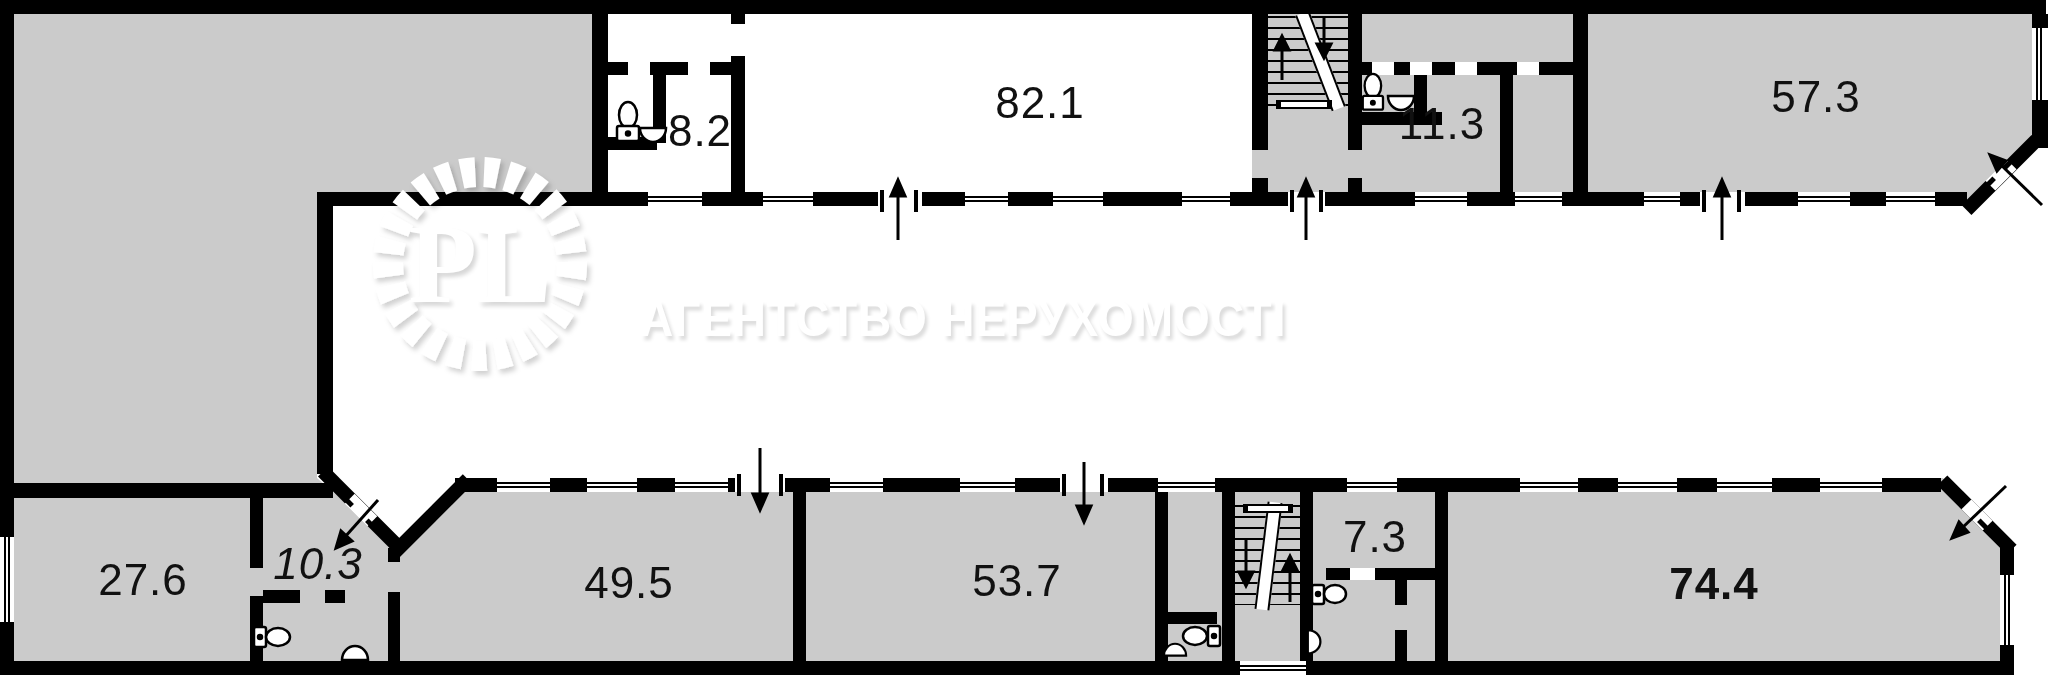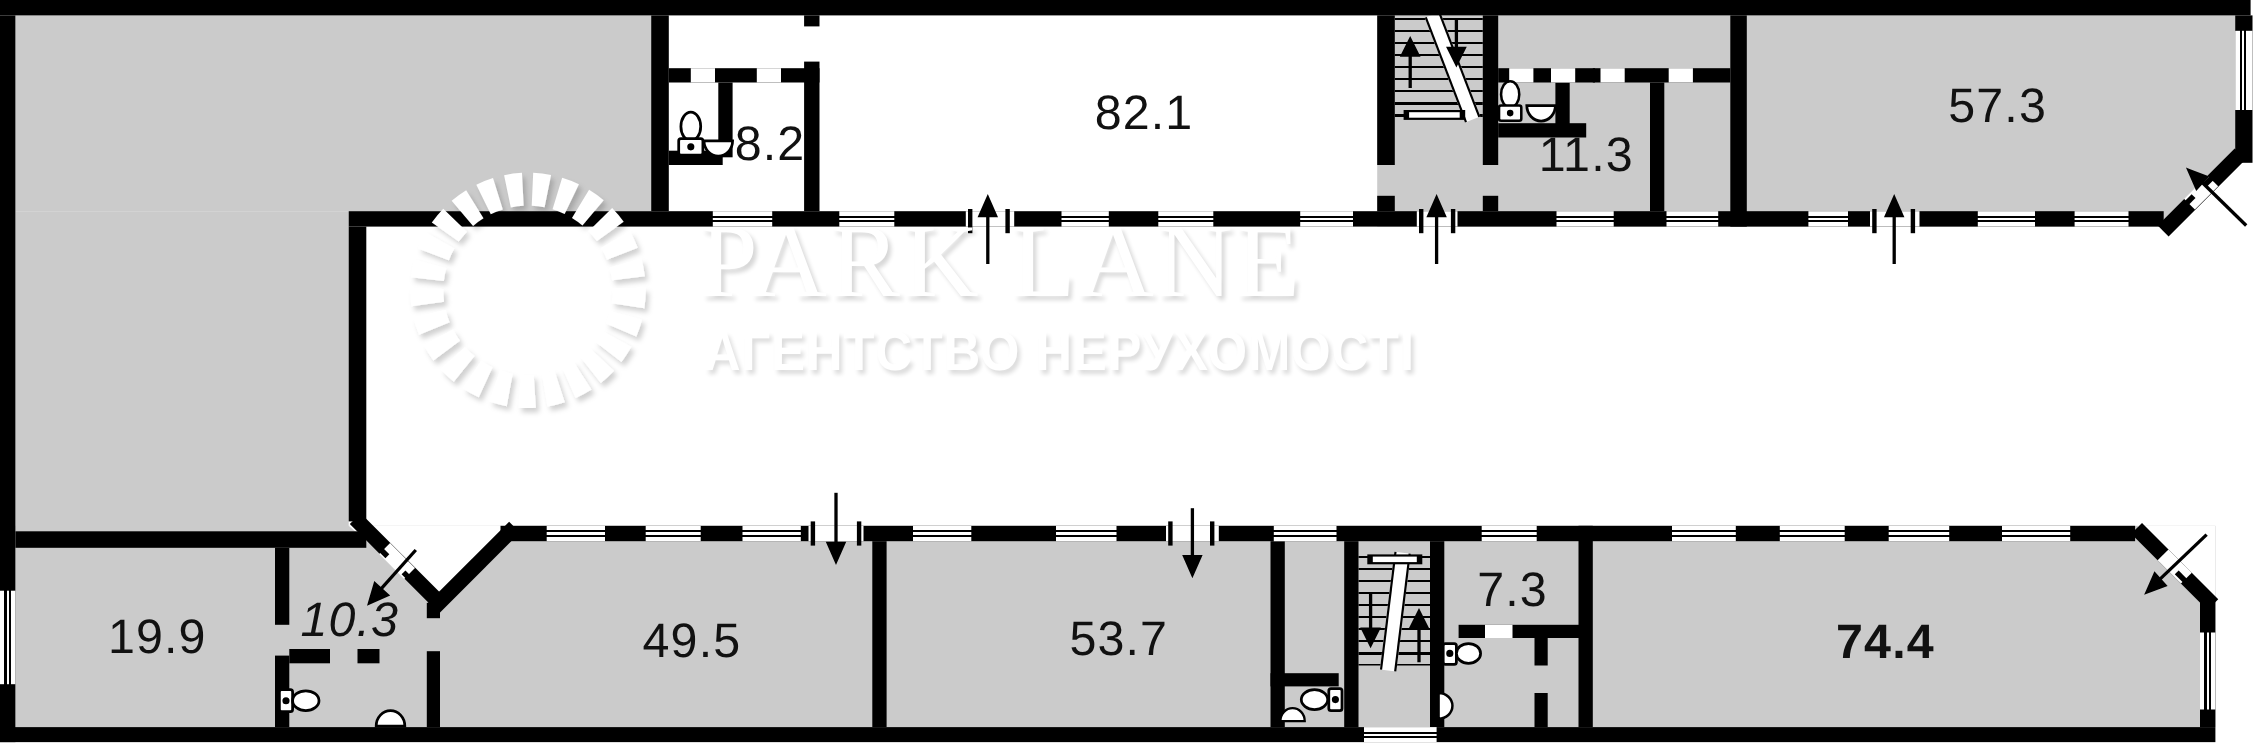--- a/index.html
+++ b/index.html
@@ -247,33 +247,33 @@
           <path d="M0 16 a13 14 0 0 1 26 0 Z"></path>
         </g>
       <g transform="translate(1306,630) scale(0.9)">
           <path d="M2 0 a14 13 0 0 1 0 26 Z"></path>
         </g>
     </g>
   </svg>
 
   <div class="label" style="left:700px;top:131px;">8.2</div>
   <div class="label" style="left:993px;top:103px;margin-left:47px;">82.1</div>
-  <div class="label" style="left:1442px;top:141px;">11.3</div>
+  <div class="label" style="left:1442px;top:124px;">11.3</div>
   <div class="label" style="left:1816px;top:97px;">57.3</div>
-  <div class="label" style="left:143px;top:580px;">19.9</div>
+  <div class="label" style="left:143px;top:580px;">27.6</div>
   <div class="label" style="left:318px;top:564px;font-style:italic;">10.3</div>
   <div class="label" style="left:629px;top:583px;">49.5</div>
   <div class="label" style="left:1017px;top:581px;">53.7</div>
   <div class="label" style="left:1375px;top:537px;">7.3</div>
   <div class="label" style="left:1714px;top:584px;font-weight:bold;">74.4</div>
 
   <svg class="wreath" width="256" height="256" viewBox="0 0 256 256">
     <defs>
       <filter id="wmshadow" x="-20%" y="-20%" width="140%" height="140%">
         <feDropShadow dx="3" dy="4" stdDeviation="2.5" flood-color="#000" flood-opacity="0.18"></feDropShadow>
       </filter>
     </defs>
     <circle cx="128" cy="128" r="92" fill="none" stroke="#ffffff" stroke-width="30" stroke-dasharray="14 9" filter="url(#wmshadow)"></circle>
   </svg>
-  <div class="wm" id="wm-brand">PARK LANE</div>
+  <div class="wm" id="wm-monogram">PL</div>
   <div class="wm" id="wm-tagline">АГЕНТСТВО НЕРУХОМОСТІ</div>
 
 </div>
 
 </body></html>

